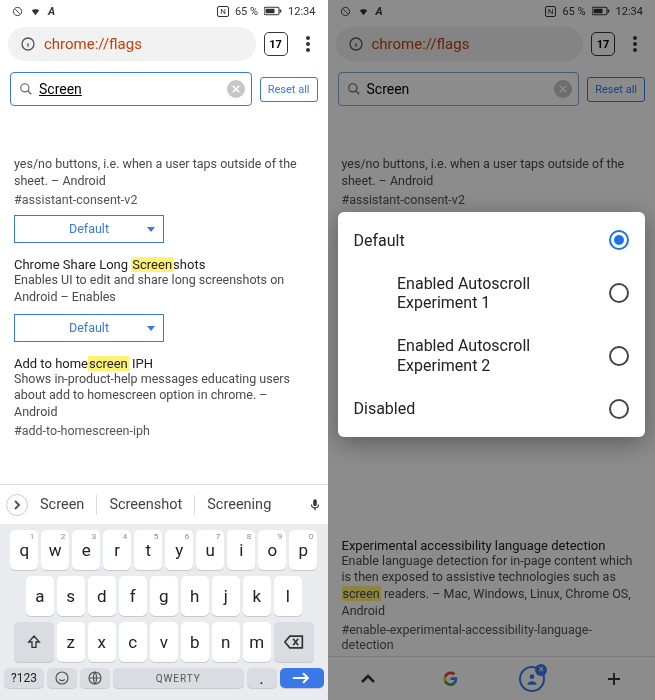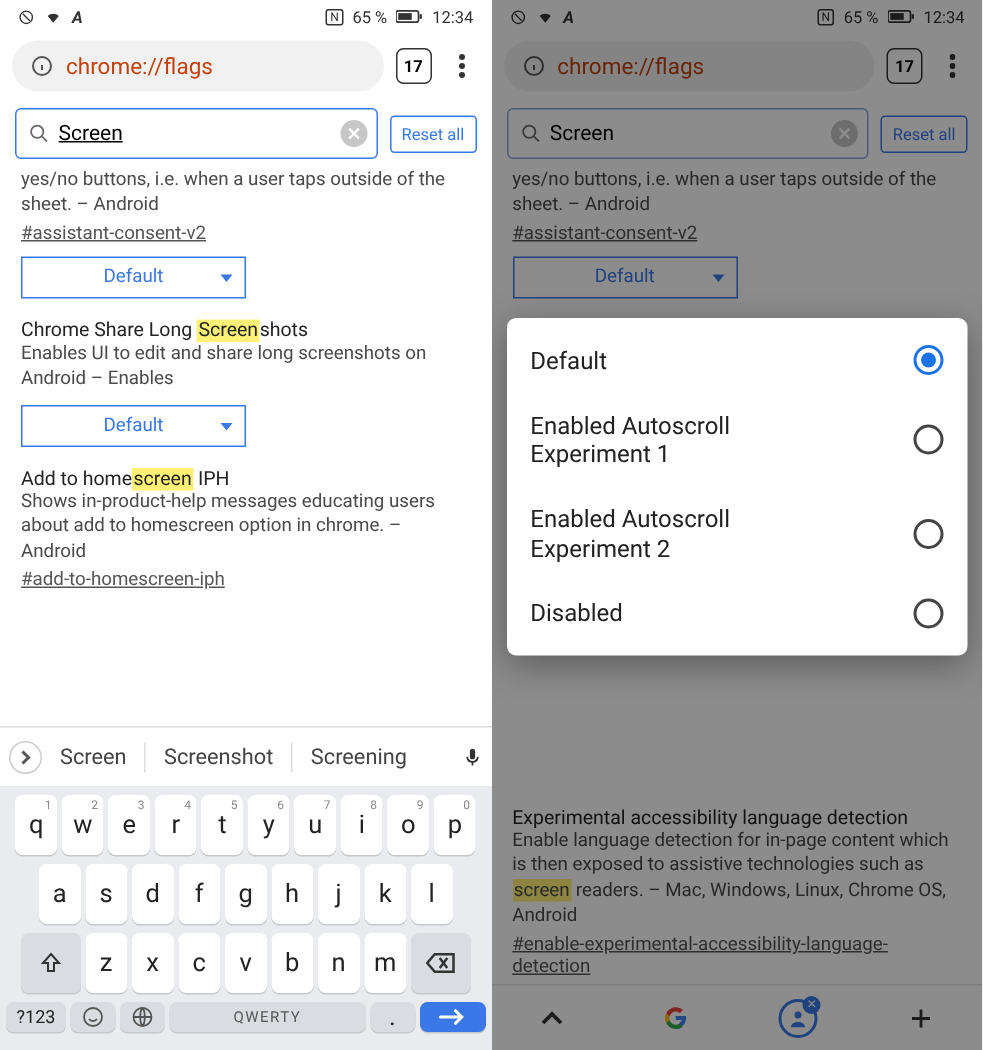--- a/index.html
+++ b/index.html
@@ -22,23 +22,23 @@
   
   .searchrow { display:flex; align-items:center; padding:6px 10px; gap:8px; }
   .searchbox { flex:1; height:34px; border:1.5px solid #3b78e7; border-radius:4px; display:flex; align-items:center; padding:0 6px 0 8px; gap:6px; }
   .searchbox.dim { border-color:#8aa6d6; }
   .searchbox input { flex:1; border:none; outline:none; font-size:14px; text-decoration:underline; background:transparent; }
   .searchbox input.nodeco { text-decoration:none; }
   .clearcirc { width:18px; height:18px; border-radius:50%; background:#c7c7c7; display:flex; align-items:center; justify-content:center; color:#fff; font-size:11px; }
   .resetbtn { border:1px solid #3b78e7; color:#3b78e7; font-size:11px; padding:5px 7px; border-radius:3px; background:#fff; }
 
   
-  .flags { padding: 0 14px; font-size:12.5px; color:#4a4a4a; }
+  .flags { padding: 0 14px; font-size:12.5px; color:#4a4a4a;margin-top:44px; }
   .flags .desc { line-height:1.35; }
-  .flags .anchor { color:#555; text-decoration:underline; display:inline-block; margin-top:2px; }
+  .flags .anchor { color:#555; display:inline-block; margin-top:2px; }
   .flags .title { color:#222; font-size:13px; margin-top:14px; }
   .dropdown { margin-top:8px; width:150px; height:28px; border:1.5px solid #3b78e7; color:#3b78e7; display:flex; align-items:center; justify-content:center; position:relative; font-size:12.5px; }
   .dropdown::after { content:""; position:absolute; right:8px; top:11px; border-left:4px solid transparent; border-right:4px solid transparent; border-top:5px solid #3b78e7; }
   mark { background:#fff176; color:inherit; padding:0 1px; }
 
   
   .kbwrap { position:absolute; bottom:0; left:0; right:0; background:#e9ebee; }
   .suggestbar { height:40px; background:#fff; border-top:1px solid #ddd; display:flex; align-items:center; gap:6px; padding:0 6px; font-size:14.5px; color:#444; }
   .suggestbar .chev { width:22px; height:22px; border:1px solid #ccc; border-radius:11px; display:flex; align-items:center; justify-content:center; }
   .suggestbar .sug { padding:4px 6px; }
@@ -50,21 +50,21 @@
   .key .num { position:absolute; top:2px; right:4px; font-size:8px; color:#888; }
   .key.fn { background:#d9dce1; width:40px; }
   .key.space { flex:1; background:#d9dce1; font-size:10px; letter-spacing:1px; color:#555; }
   .key.enter { background:#3b78e7; width:44px; }
   .krow.indent1 { padding:0 16px; }
   .krow.bottom .key { height:20px; }
 
   
   .sheet { position:absolute; left:10px; right:10px; top:212px; background:#fff; border-radius:6px; box-shadow:0 6px 24px rgba(0,0,0,.35); padding:6px 0; z-index:5; }
   .opt { display:flex; align-items:center; justify-content:space-between; padding:12px 16px; font-size:16px; color:#222; }
-  .opt.twoline { line-height:1.2; }
+  .opt.twoline { line-height:1.2;justify-content:flex-end; }
   .radio { width:20px; height:20px; border:2px solid #444; border-radius:50%; display:flex; align-items:center; justify-content:center; flex-shrink:0; margin-left:12px; }
   .radio.sel { border-color:#1a73e8; }
   .radio.sel::after { content:""; width:10px; height:10px; background:#1a73e8; border-radius:50%; }
 
   
   .bottomnav { position:absolute; bottom:0; left:0; right:0; height:44px; background:#fff; display:flex; align-items:center; justify-content:space-around; border-top:1px solid #e3e3e3; }
   .navbtn { width:36px; height:36px; display:flex; align-items:center; justify-content:center; color:#555; }
   .gcircle { width:26px; height:26px; border-radius:50%; border:2px solid #3b78e7; display:flex; align-items:center; justify-content:center; position:relative; }
   .gcircle .x { position:absolute; top:-4px; right:-4px; width:12px; height:12px; background:#3b78e7; color:#fff; border-radius:50%; font-size:8px; display:flex; align-items:center; justify-content:center; }
   .glogo { width:15px; height:15px; }

